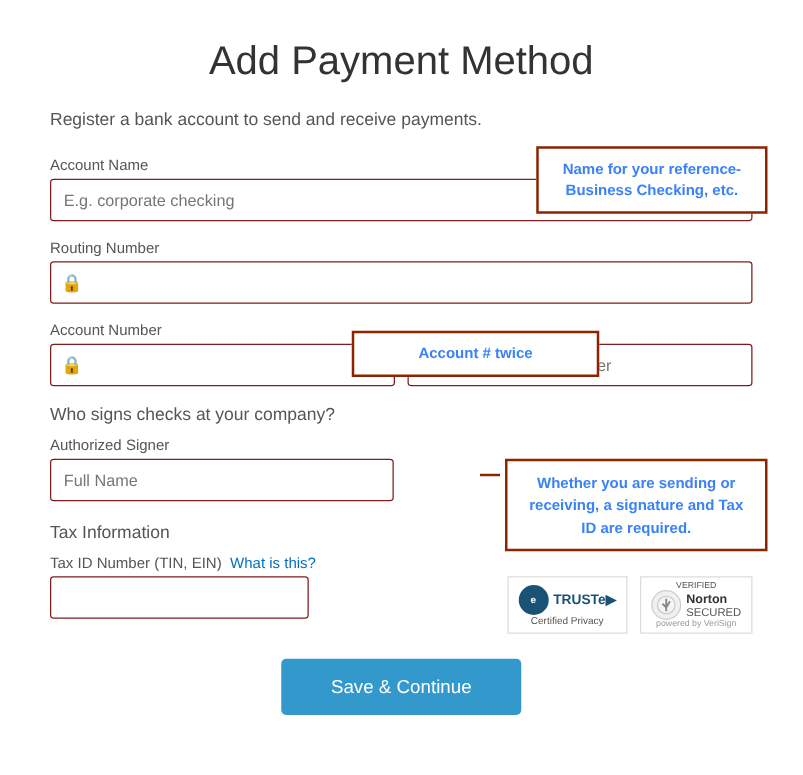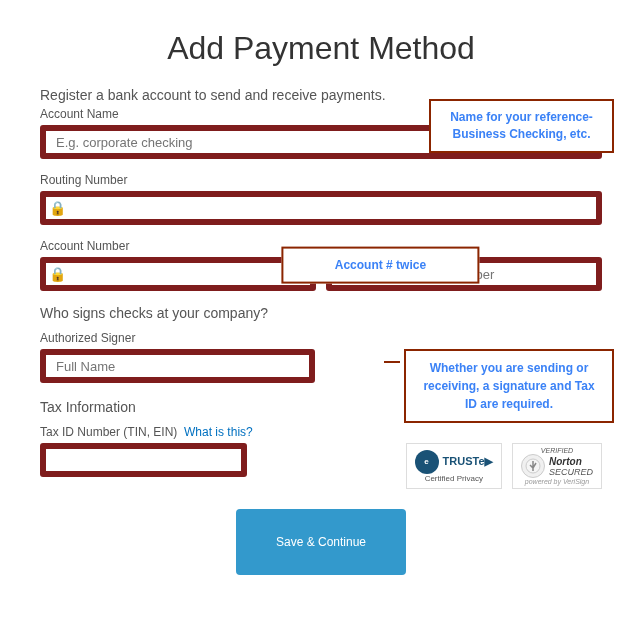--- a/index.html
+++ b/index.html
@@ -15,40 +15,40 @@
       text-align: center;
       font-size: 32px;
       font-weight: normal;
       color: #333;
       margin-bottom: 20px;
       margin-top: 10px;
     }
     .subtitle {
       font-size: 14px;
       color: #555;
-      margin-bottom: 4px;
+      margin-bottom: 22px;
     }
     .form-section {
       margin-bottom: 12px;
       position: relative;
     }
     .field-label {
       font-size: 12px;
       color: #555;
       margin-bottom: 4px;
     }
     .field-label a {
       color: #0070c0;
       text-decoration: none;
       font-size: 12px;
     }
     input[type="text"] {
       width: 100%;
       height: 34px;
-      border: 6px solid #7f1d1d;
+      border: 1px solid #7f1d1d;
       border-radius: 3px;
       padding: 0 10px 0 30px;
       font-size: 13px;
       color: #999;
       outline: none;
     }
     .input-wrapper {
       position: relative;
     }
     .input-wrapper .lock-icon {
@@ -101,21 +101,20 @@
       font-size: 9px;
       color: #555;
       min-width: 80px;
       height: 46px;
     }
     .badge-truste {
       background: #fff;
     }
     .badge-norton {
       background: #fff;
-      font-style: italic;
     }
     .badge-inner {
       display: flex;
       align-items: center;
       gap: 4px;
     }
     .badge-circle {
       width: 24px;
       height: 24px;
       border-radius: 50%;
@@ -142,22 +141,22 @@
     }
     .save-btn-row {
       text-align: center;
       margin-top: 20px;
     }
     .save-btn {
       background: #3399cc;
       color: #fff;
       border: none;
       border-radius: 4px;
-      padding: 26px 40px;
-      font-size: 12px;
+      padding: 14px 40px;
+      font-size: 15px;
       cursor: pointer;
       font-weight: normal;
     }
     .outer-wrapper {
       position: relative;
     }
     .acct-name-row {
       position: relative;
       margin-bottom: 14px;
     }

